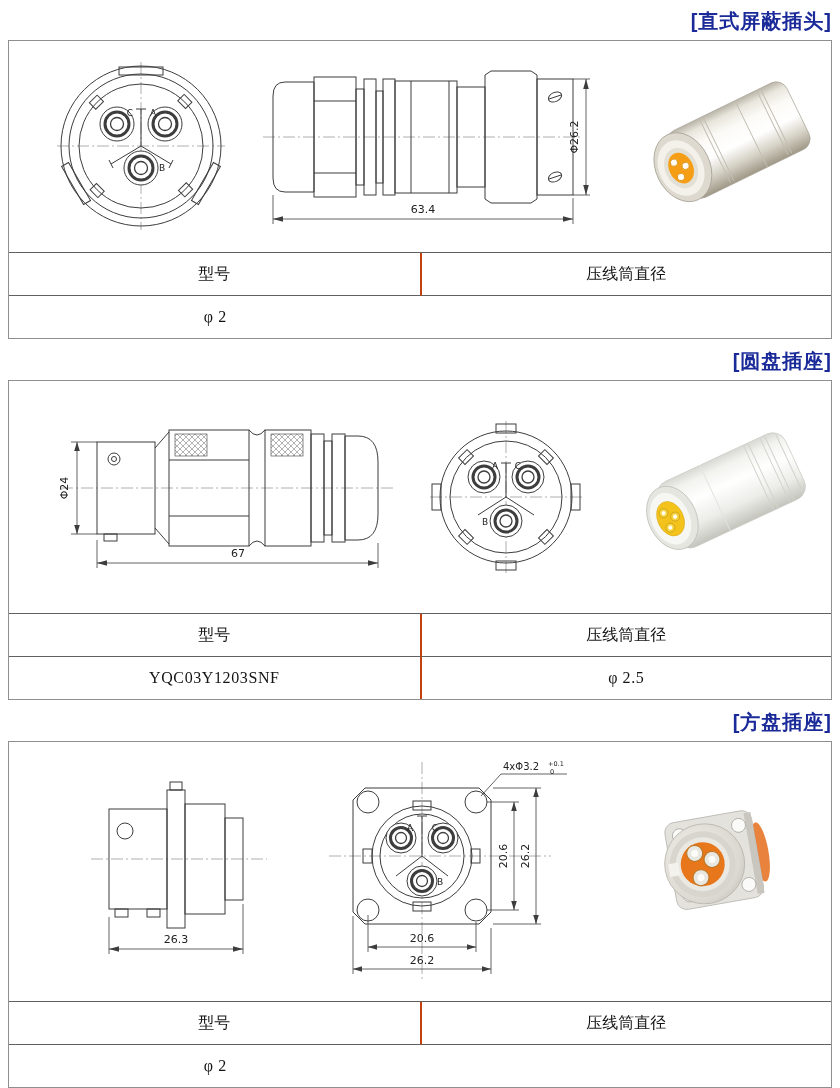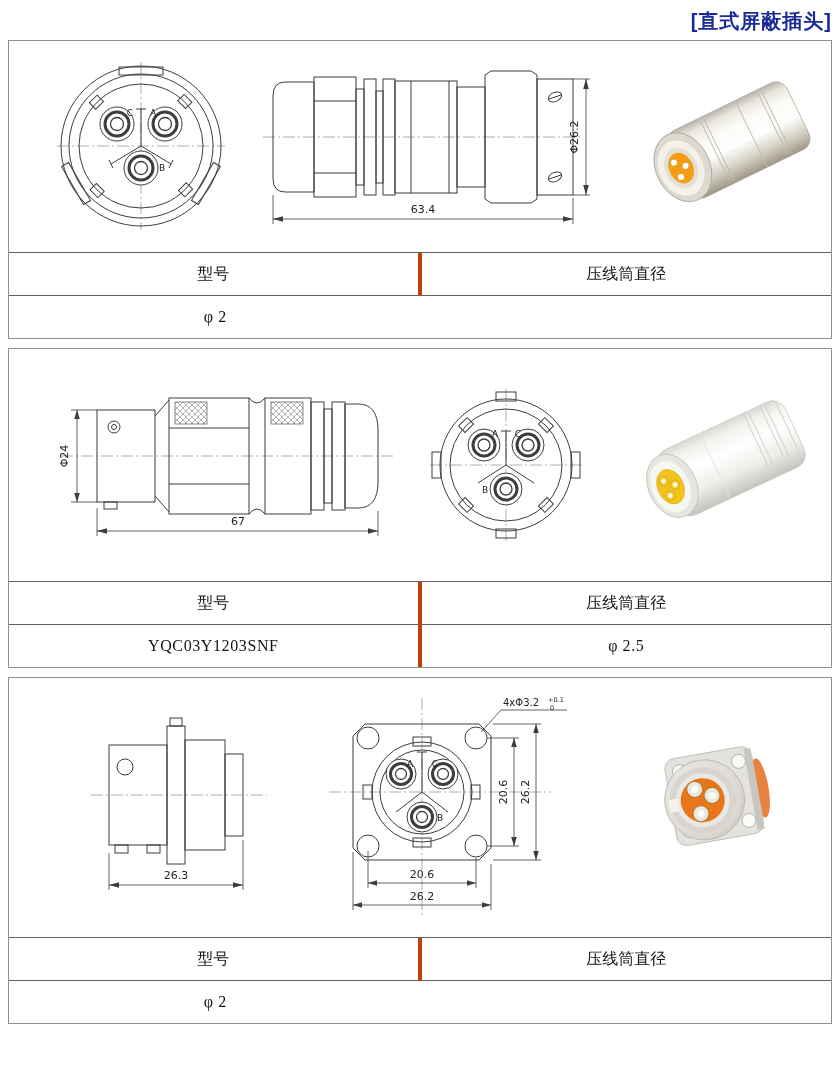--- a/index.html
+++ b/index.html
@@ -16,21 +16,21 @@
   .draw-area { display:flex; align-items:center; justify-content:space-between; }
 
   
   .spec-table { display:grid; grid-template-columns:50.2% 49.8%; border-top:1px solid #606060; }
   .cell {
     display:flex; align-items:center; justify-content:center;
     font-family:"Liberation Serif", serif; font-size:16px; color:#141414;
   }
   .cell.head { height:43px; border-bottom:1px solid #606060; }
   .cell.val  { height:42px; letter-spacing:0.6px; }
-  .cell.col1 { border-right:4px solid #c2410c; }
+  .cell.col1 { border-right:2px solid #c2410c; }
 
   
   .tl  { stroke:#3d3d3d; fill:none; stroke-width:1; }
   .cl  { stroke:#9a9a9a; fill:none; stroke-width:0.8; stroke-dasharray:12 3 2 3; }
   .dim { stroke:#3d3d3d; fill:none; stroke-width:0.8; }
   .arr { fill:#3d3d3d; stroke:none; }
   .dimtxt { font-family:"DejaVu Sans", sans-serif; font-size:11px; fill:#222; }
   .dimtxt-s { font-family:"DejaVu Sans", sans-serif; font-size:10px; fill:#222; }
   .toltxt { font-family:"DejaVu Sans", sans-serif; font-size:6.5px; fill:#222; }
   .pinlbl { font-family:"DejaVu Sans", sans-serif; font-size:9px; fill:#222; }
@@ -156,20 +156,21 @@
 
     <div class="spec-table">
       <div class="cell head col1">型号</div>
       <div class="cell head">压线筒直径</div>
       <div class="cell val">φ 2</div>
     </div>
   </div>
 </section>
 
 <section style="margin-top:9px;">
+  <h2 class="sec-title">[圆盘插座]</h2>
   <div class="box">
     <div class="draw-area" style="height:232px; padding:0 16px 0 48px;">
 
       <svg width="340" height="175" viewBox="0 0 340 175">
         <defs>
           <pattern id="knurl2" width="6" height="6" patternUnits="userSpaceOnUse">
             <path d="M0,6 L6,0 M0,0 L6,6" stroke="#666" stroke-width="0.5"></path>
           </pattern>
         </defs>
         <line class="cl" x1="4" y1="78" x2="336" y2="78"></line>
@@ -279,20 +280,21 @@
     <div class="spec-table">
       <div class="cell head col1">型号</div>
       <div class="cell head">压线筒直径</div>
       <div class="cell val col1">YQC03Y1203SNF</div>
       <div class="cell val">φ 2.5</div>
     </div>
   </div>
 </section>
 
 <section style="margin-top:9px;">
+  <h2 class="sec-title">[方盘插座]</h2>
   <div class="box">
     <div class="draw-area" style="height:259px; padding:0 36px 0 78px;">
 
       <svg width="185" height="195" viewBox="0 0 185 195">
         <line class="cl" x1="4" y1="85" x2="180" y2="85"></line>
         <rect class="tl" x="22" y="35" width="58" height="100"></rect>
         <circle class="tl" cx="38" cy="57" r="8"></circle>
         <rect class="tl" x="28" y="135" width="13" height="8"></rect>
         <rect class="tl" x="60" y="135" width="13" height="8"></rect>
         <rect class="tl" x="83" y="8" width="12" height="8"></rect>

